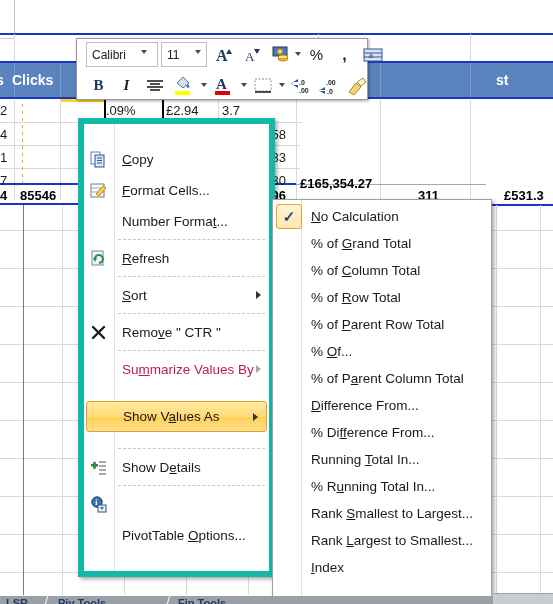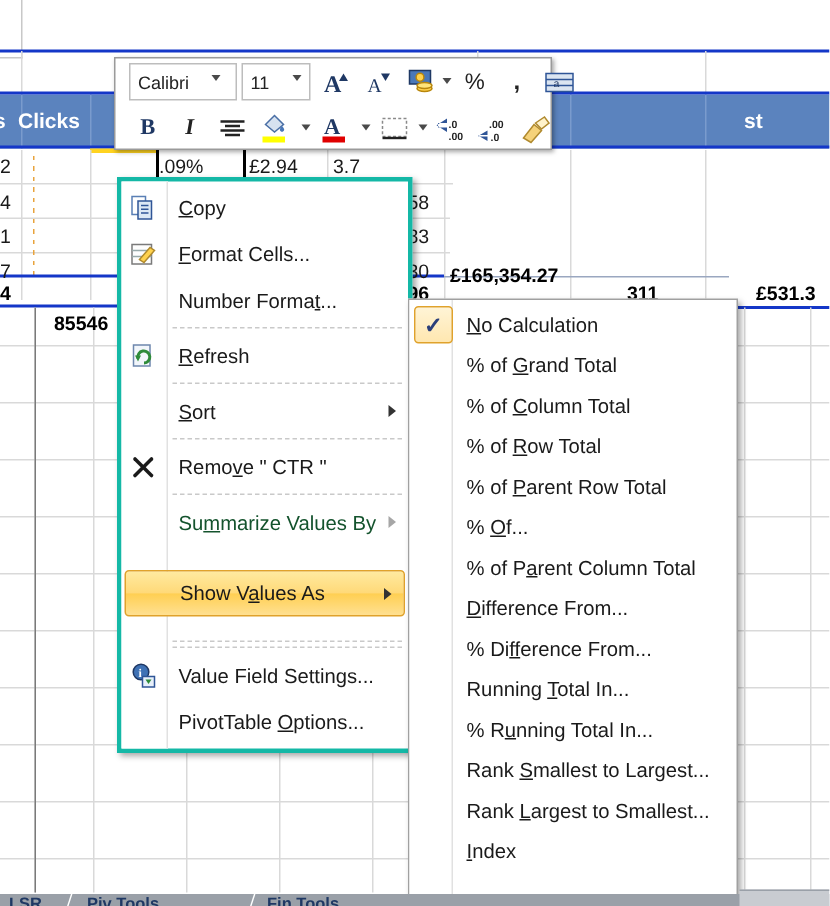--- a/index.html
+++ b/index.html
@@ -122,36 +122,36 @@
   .decinc{ left:212px; }
   .decdec{ left:240px; }
   .brush{ left:268px; }
 
   .glyphA { font-family:"Liberation Serif", serif; font-weight:bold; color:#1f3864; }
 
   
   #ctxmenu {
     position:absolute; left:78px; top:118px; width:197px;
     background:#ffffff;
-    border:3px solid #14b8a6;
+    border:6px solid #14b8a6;
     box-shadow:2px 2px 4px rgba(0,0,0,0.35);
     box-sizing:border-box;
-    padding:2px 0;
+    padding:20px 0;
   }
   #ctxmenu .gutter {
     position:absolute; left:0; top:0; width:30px; height:100%;
     background:#ffffff; border-right:1px solid #e1e1e1;
   }
   .mi {
     position:relative; height:31px; display:flex; align-items:center;
     padding-left:38px; font-size:13.5px; color:#1a1a1a;
     font-family:"Liberation Sans", sans-serif;
     box-sizing:border-box;
   }
-  .mi.disabled { color:#14532d; }
+  .mi.disabled { color:#be185d; }
   .mi.hl {
     background: linear-gradient(to bottom,#ffeaa0 0%, #ffd978 50%, #ffcf52 51%, #ffe091 100%);
     border:1px solid #e0a22b;
     border-radius:3px;
     margin:16px 2px;
     padding-left:36px;
   }
   .mi .micon {
     position:absolute; left:4px; top:6px; width:20px; height:19px;
     display:flex; align-items:center; justify-content:center;
@@ -287,21 +287,21 @@
   <span class="cell" style="left:0px;   top:127px;">4</span>
   <span class="cell" style="left:0px;   top:150px;">1</span>
   <span class="cell" style="left:0px;   top:173px;">7</span>
   <span class="cell" style="left:106px; top:103px;">.09%</span>
   <span class="cell" style="left:166px; top:103px;">£2.94</span>
   <span class="cell" style="left:222px; top:103px;">3.7</span>
   <span class="cell" style="left:268px; top:127px;">.58</span>
   <span class="cell" style="left:268px; top:150px;">.83</span>
   <span class="cell" style="left:268px; top:173px;">.30</span>
   <span class="cell bold" style="left:0px;   top:188px;">4</span>
-  <span class="cell bold" style="left:36px;  top:188px;margin-top:20px;">85546</span>
+  <span class="cell bold" style="left:20px;  top:188px;">85546</span>
   <span class="cell bold" style="left:78px;  top:188px;">0</span>
   <span class="cell bold" style="left:268px; top:188px;">.96</span>
   <span class="cell bold" style="left:300px; top:176px;">£165,354.27</span>
   <span class="cell bold" style="left:418px; top:188px;">311</span>
   <span class="cell bold" style="left:504px; top:188px;">£531.3</span>
 </div>
 
 <div id="minibar">
   <div class="row row1">
     <div class="mb-item mb-box fontname">
@@ -477,32 +477,48 @@
     <span>Su<u>m</u>marize Values By</span>
     <span class="arrow"></span>
   </div>
 
   <div class="mi hl">
     <span>Show V<u>a</u>lues As</span>
     <span class="arrow"></span>
   </div>
   <div class="msep"></div>
 
+  <div class="mi">
+    <span class="micon">
+      <svg width="17" height="17" viewBox="0 0 17 17">
+        <g fill="#2e8b3a">
+            <rect x="1" y="5" width="7" height="2.5"></rect>
+            <rect x="3.2" y="2.8" width="2.6" height="7"></rect>
+          </g>
+        <g stroke="#555">
+            <line x1="9" y1="3" x2="16" y2="3"></line>
+            <line x1="9" y1="7" x2="16" y2="7"></line>
+            <line x1="9" y1="11" x2="16" y2="11"></line>
+            <line x1="9" y1="15" x2="16" y2="15"></line>
+          </g>
+      </svg>
+    </span>
+    <span>Show D<u>e</u>tails</span>
+  </div>
   <div class="msep"></div>
 
   <div class="mi">
     <span class="micon">
       <svg width="17" height="17" viewBox="0 0 17 17">
         <circle cx="7" cy="6" r="5.2" fill="#3f72b5" stroke="#1f3864"></circle>
         <text x="5.3" y="9" font-family="Liberation Serif, serif" font-size="8" font-weight="bold" fill="#fff">i</text>
         <rect x="8" y="9" width="8" height="7" fill="#e8f0fa" stroke="#2f5597"></rect>
         <path d="M10 11 L14 11 L12 14 Z" fill="#2e8b3a"></path>
       </svg>
     </span>
-    <span>Value Field Settin<u>g</u>s...</span>
   </div>
 
   <div class="mi">
     <span>PivotTable <u>O</u>ptions...</span>
   </div>
 
 </div>
 
 <div id="submenu">
   <div class="gutter"></div>

